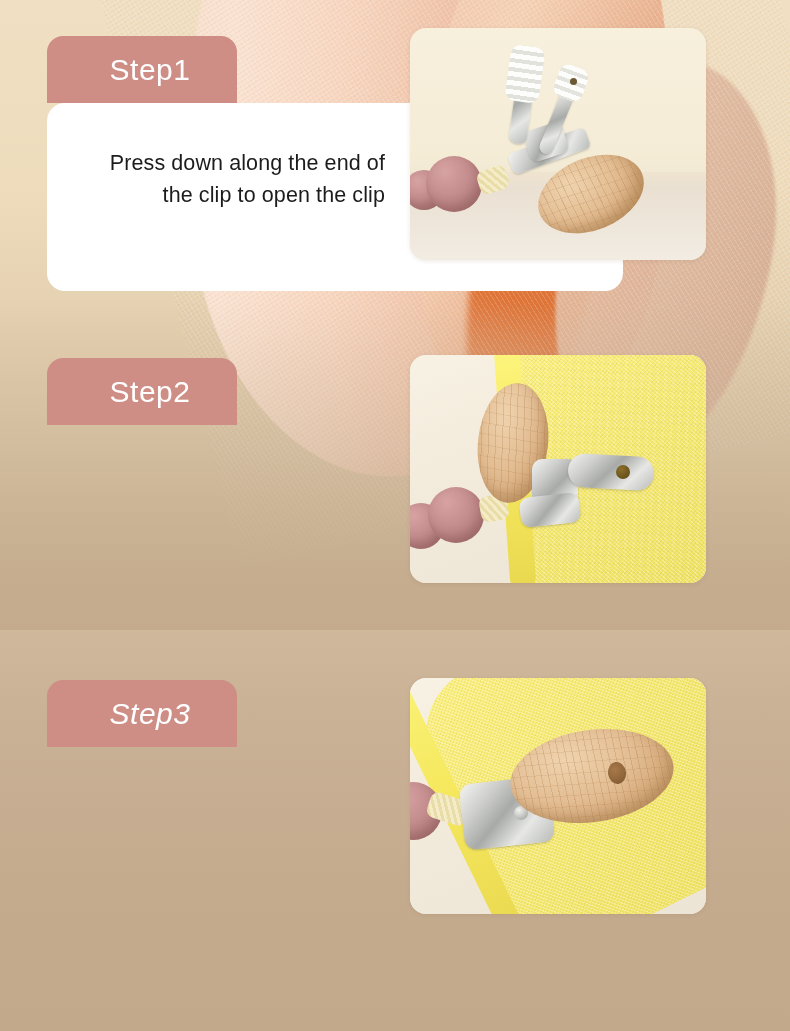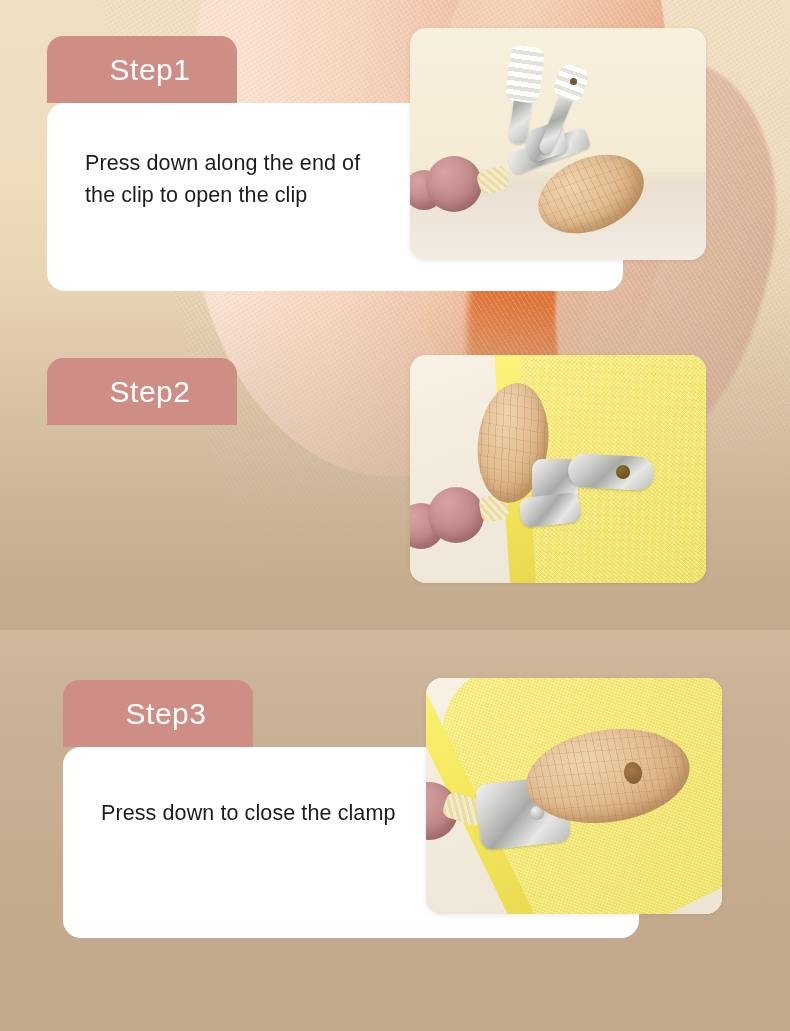--- a/index.html
+++ b/index.html
@@ -17,20 +17,21 @@
     height: 1031px;
     overflow: hidden;
     background: linear-gradient(180deg,
         #f0dfc2 0%,
         #eedcbd 18%,
         #e3cfae 33%,
         #d6bfa0 52%,
         #c9b196 70%,
         #c5ab8e 85%,
         #c3a98c 100%);
+    text-align: right;
   }
 
   
   .bg-photo {
     position: absolute;
     inset: 0;
     overflow: hidden;
   }
 
   
@@ -319,29 +320,26 @@
       </div>
 
       <div class="metal" style="left:122px; top:104px; width:46px; height:62px; border-radius:10px;"></div>
       <div class="metal" style="left:158px; top:100px; width:86px; height:34px; border-radius:17px; transform:rotate(3deg);"></div>
       <div style="position:absolute; left:206px; top:110px; width:14px; height:14px; border-radius:50%;
                   background:radial-gradient(circle at 35% 30%, #8c6f2a, #5a4516);"></div>
       <div class="metal" style="left:110px; top:140px; width:60px; height:30px; border-radius:10px; transform:rotate(-6deg);"></div>
     </div>
   </div>
 
-  <div class="step" style="left:63px; top:680px; width:701px; height:258px;">
+  <div class="step" style="left:47px; top:680px; width:701px; height:258px;font-style:italic;">
 
     <div class="step-tab">
       <span class="step-tab-label">Step3</span>
     </div>
 
-    <div class="step-card" style="height:191px;">
-      <div class="step-text" style="top:50px;">Press down to close the clamp</div>
-    </div>
 
     <div class="photo" style="left:363px; top:-2px; width:296px; height:236px;">
       <div class="ph-bg-cream"></div>
 
       <div class="cloth-yellow" style="left:40px; top:-70px; width:360px; height:300px; border-radius:70px 0 0 0; transform:rotate(-26deg);"></div>
       <div class="cloth-edge" style="left:24px; top:-50px; width:24px; height:330px; transform:rotate(-26deg);"></div>
 
       <div class="bead" style="left:-26px; top:104px; width:58px; height:58px;"></div>
       <div class="cord" style="left:18px; top:118px; width:40px; height:26px; transform:rotate(18deg);"></div>
 

